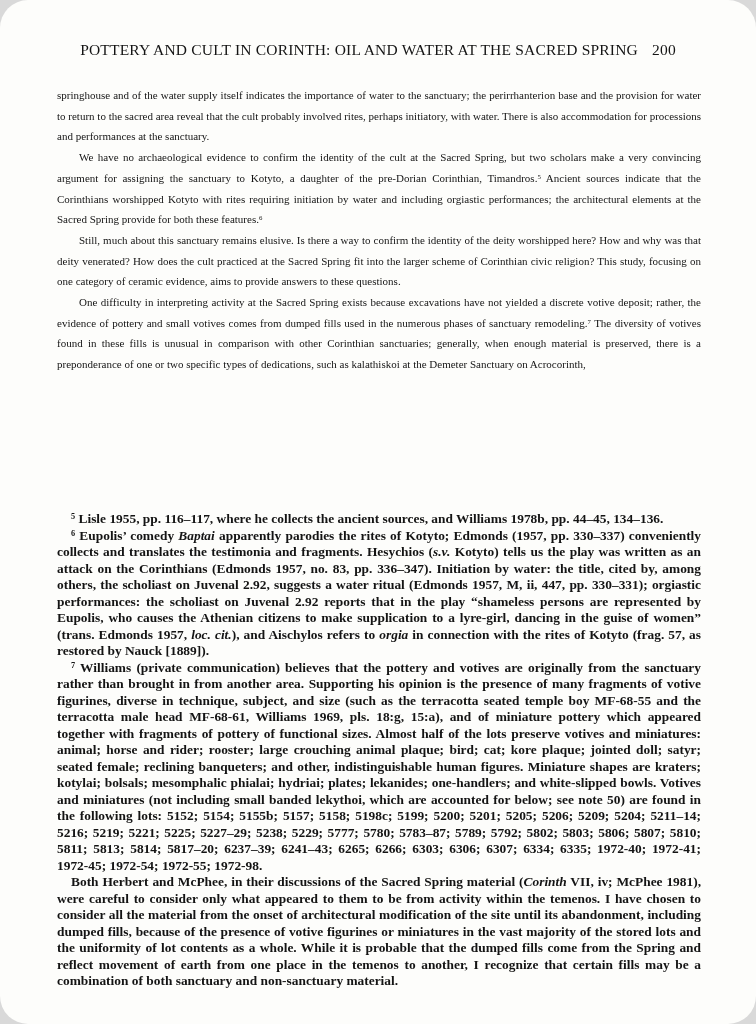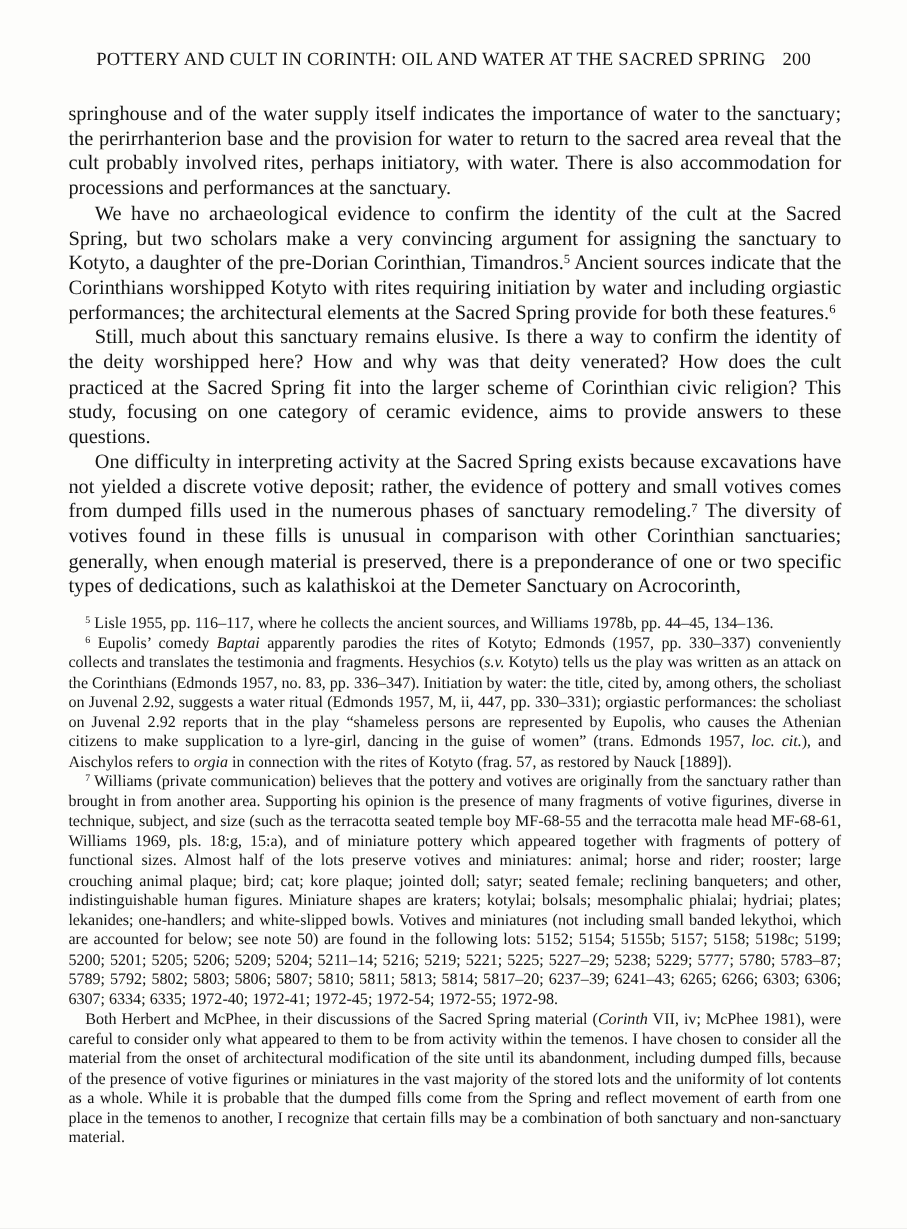--- a/index.html
+++ b/index.html
@@ -4,42 +4,44 @@
 <style>
   html, body { margin:0; padding:0; background:#d9d9d9; }
   .page {
     position:relative;
     width:756px; height:1024px;
     margin:0 auto;
     background:#fdfdfb;
     font-family:"Liberation Serif", serif;
     color:#141414;
     overflow:hidden;
+    border-radius:28px;
   }
   .running-head {
     position:absolute;
     top:41px; left:0; width:100%;
     display:flex; justify-content:center; align-items:baseline; gap:14px;
     font-size:15.5px;
     letter-spacing:0.2px;
     white-space:nowrap;
   }
   .body-text {
     position:absolute;
     top:85px; left:57px; width:644px;
-    font-size:17px;
+    font-size:11px;
     line-height:20.7px;
     text-align:justify;
   }
   .footnotes {
     position:absolute;
     top:511px; left:57px; width:644px;
     font-size:13.4px;
     line-height:16.5px;
     text-align:justify;
+    font-weight:bold;
   }
   .para { margin:0; padding:0; }
   .para.indent { text-indent:22px; }
   .footnotes .para.indent { text-indent:14px; }
   sup.fn {
     font-size:0.62em;
     line-height:0;
     vertical-align:baseline;
     position:relative;
     top:-0.45em;

